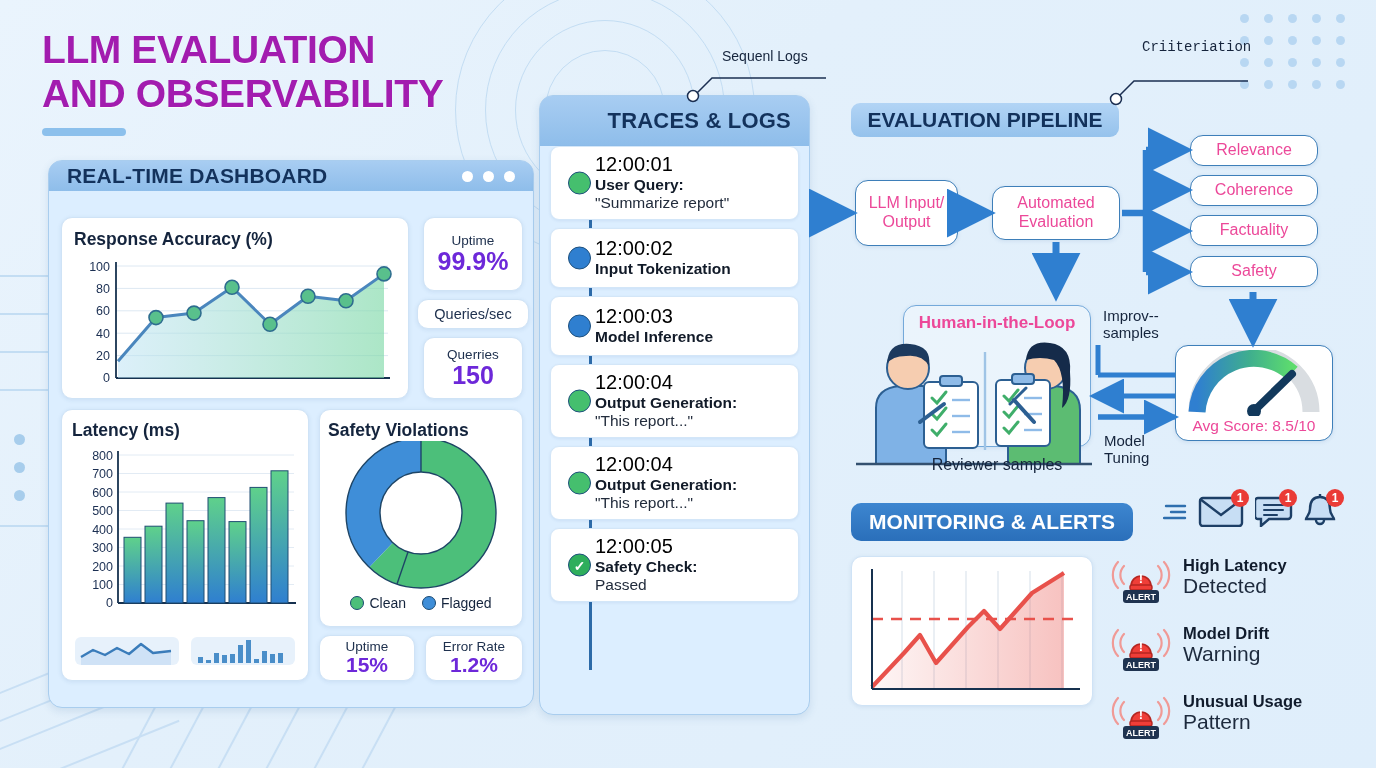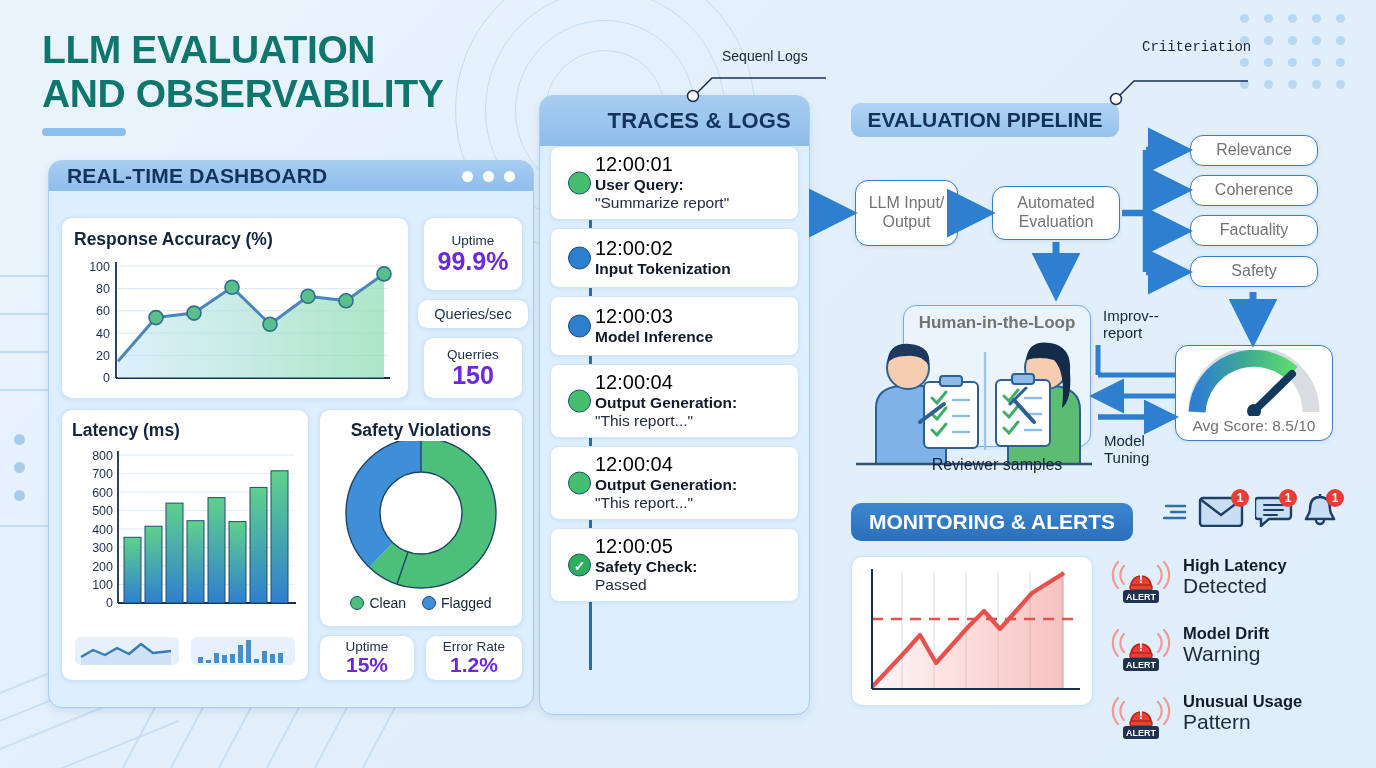--- a/index.html
+++ b/index.html
@@ -28,21 +28,21 @@
   .left-dots { position:absolute; left:14px; top:434px; }
   .left-dots i { display:block; width:11px; height:11px; border-radius:50%; background:#a7cdec; margin-bottom:17px; }
 
   .dot-grid { position:absolute; right:16px; top:14px; display:grid;
               grid-template-columns:repeat(5,24px); grid-auto-rows:22px; }
   .dot-grid i { width:9px; height:9px; border-radius:50%; background:#b8d7f2; }
 
   
   .title { position:absolute; left:42px; top:28px; }
   .title h1 { font-size:39px; font-weight:bold; line-height:1.14; letter-spacing:-0.4px;
-              color:#0f766e; text-shadow:0 1px 1px rgba(255,255,255,.8); }
+              color:#a21caf; text-shadow:0 1px 1px rgba(255,255,255,.8); }
   .title .rule { margin-top:11px; width:84px; height:8px; border-radius:4px; background:#8cc0ec; }
 
   
   .panel { position:absolute; border-radius:14px; border:1.6px solid #a9cdee;
            background:#dceeff; box-shadow:0 3px 9px rgba(40,90,150,.13); }
   .panel-head { border-radius:12px 12px 0 0; background:linear-gradient(180deg,#a8cdf2,#8ebdea);
                 color:#13325c; font-size:21px; font-weight:bold; display:flex; align-items:center;
                 padding:0 18px; letter-spacing:.2px; }
   .win-dots { margin-left:auto; display:flex; gap:10px; }
   .win-dots i { width:11px; height:11px; border-radius:50%; background:#fff; }
@@ -96,21 +96,21 @@
 
   
   .pill { position:absolute; border-radius:9px; background:linear-gradient(180deg,#b2d4f5,#95c2ec);
           color:#12315b; font-weight:bold; display:flex; align-items:center; justify-content:center; }
   #eval-pill { left:851px; top:103px; width:268px; height:34px; font-size:21px; }
   #mon-pill  { left:851px; top:503px; width:282px; height:38px; font-size:21px;
                background:linear-gradient(180deg,#3d86d0,#2a6fba); color:#fff; border-radius:10px; }
 
   .fbox { position:absolute; background:#fff; border:1.7px solid #3e7fb9; border-radius:13px;
           display:flex; align-items:center; justify-content:center; text-align:center;
-          font-size:16px; color:#737373; box-shadow:0 1px 4px rgba(40,90,150,.12); line-height:1.18; }
+          font-size:16px; color:#ec4899; box-shadow:0 1px 4px rgba(40,90,150,.12); line-height:1.18; }
   #box-llm   { left:855px;  top:180px; width:103px; height:66px; }
   #box-auto  { left:992px;  top:186px; width:128px; height:54px; }
   #box-hitl  { left:903px;  top:305px; width:188px; height:142px;
                background:rgba(255,255,255,.30); align-items:flex-start; padding-top:7px;
                font-size:17px; font-weight:bold; border-color:#74a9da; }
   .crit { position:absolute; left:1190px; width:128px; height:31px; }
   #crit0 { top:135px; } #crit1 { top:175px; } #crit2 { top:215px; } #crit3 { top:256px; }
   #gauge-box { left:1175px; top:345px; width:158px; height:96px; display:block; padding:4px 0 0; }
 
   .note { position:absolute; font-size:15px; color:#15243c; line-height:1.15; }
@@ -324,21 +324,21 @@
               <rect x="71" y="14" width="5" height="12"></rect>
                 <rect x="79" y="17" width="5" height="9"></rect>
               <rect x="87" y="16" width="5" height="10"></rect>
             </g>
           </svg>
         </div>
       </div>
     </div>
 
     <div class="card" id="safety-card">
-      <div class="card-title" style="text-align:center">Safety Violations</div>
+      <div class="card-title" style="text-align:left">Safety Violations</div>
       <svg width="186" height="150" viewBox="0 0 186 150" style="display:block;margin:0 auto">
         <g transform="translate(93,72)">
           <circle r="58" fill="none" stroke="#4cbf7a" stroke-width="34" stroke-dasharray="226 138" transform="rotate(-90)"></circle>
           <circle r="58" fill="none" stroke="#3f8ed8" stroke-width="34" stroke-dasharray="138 226" stroke-dashoffset="-226" transform="rotate(-90)"></circle>
           <circle r="75" fill="none" stroke="#1e4566" stroke-width="1.4"></circle>
           <circle r="41" fill="none" stroke="#1e4566" stroke-width="1.4"></circle>
           <line x1="0" y1="-75" x2="0" y2="-41" stroke="#1e4566" stroke-width="1.4"></line>
           <line x1="-24" y1="71" x2="-13" y2="39" stroke="#1e4566" stroke-width="1.4"></line>
         </g>
       </svg>
@@ -494,21 +494,21 @@
         <line x1="176" y1="68" x2="194" y2="68"></line>
       <line x1="176" y1="84" x2="194" y2="84"></line>
         <line x1="176" y1="100" x2="194" y2="100"></line>
       </g>
     <path d="M186,92 L166,70" stroke="#2c5f92" stroke-width="4" stroke-linecap="round"></path>
     <path d="M162,74 L178,58" stroke="#2c5f92" stroke-width="3" stroke-linecap="round"></path>
   </g>
   <line x1="8" y1="134" x2="244" y2="134" stroke="#33506f" stroke-width="2.4"></line>
 </svg>
 
-<div class="note" id="note-improve">Improv-- report</div>
+<div class="note" id="note-improve">Improv-- samples</div>
 <div class="note" id="note-tuning">Model Tuning</div>
 <div class="note" id="note-review">Reviewer samples</div>
 
 <div class="callout" id="co-seq">Sequenl Logs</div>
 <div class="callout" id="co-crit">Criiteriation</div>
 
 <svg class="ovl">
   <defs>
     <marker id="ah" markerWidth="7" markerHeight="7" refX="5.6" refY="3.5" orient="auto">
       <path d="M0,0 L7,3.5 L0,7 Z" fill="#2f7fd0"></path>

